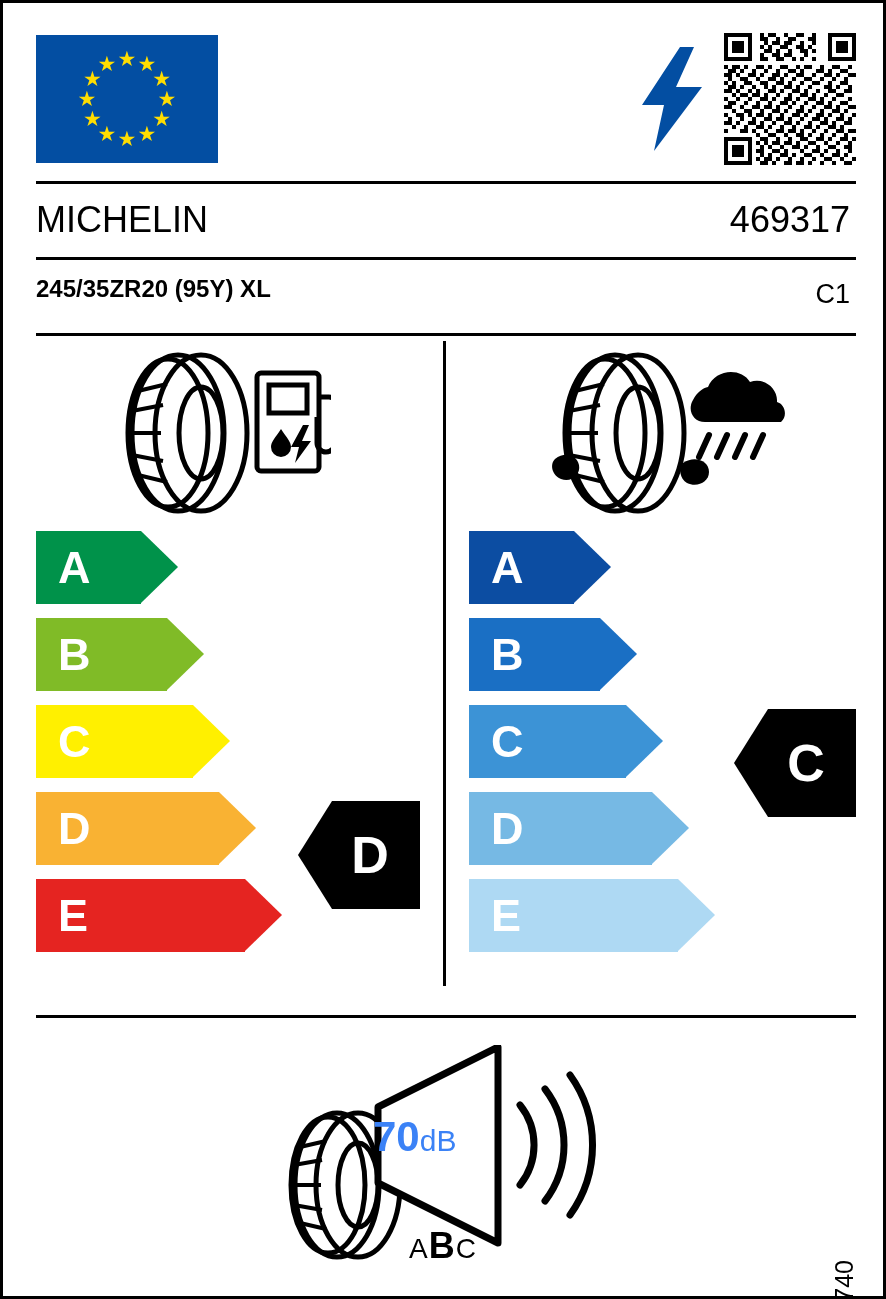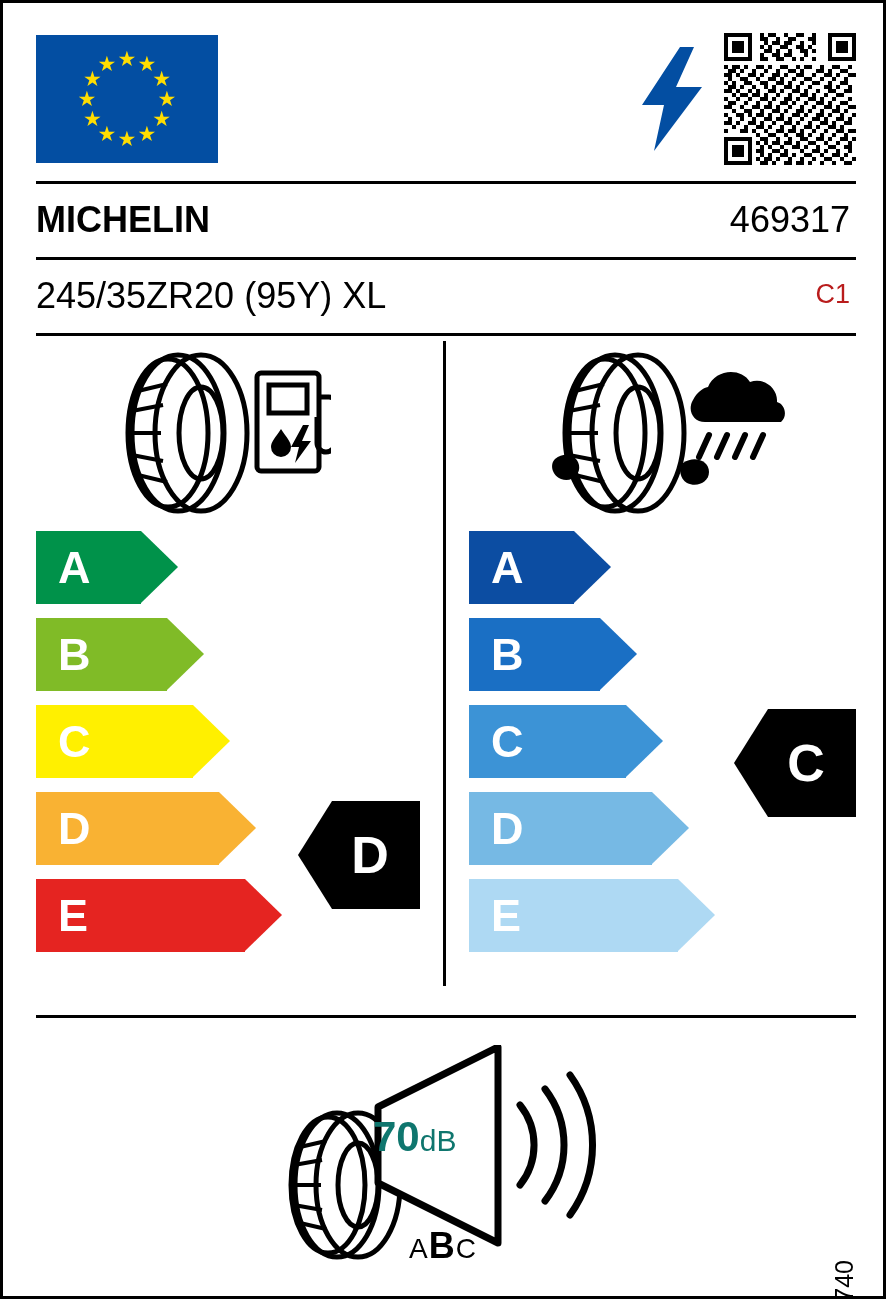--- a/index.html
+++ b/index.html
@@ -75,41 +75,42 @@
   }
   .rule-top { top: 178px; }
   .rule-mid { top: 254px; }
   .rule-bottom { top: 330px; }
   .rule-noise { top: 1012px; }
 
   .brand {
     position: absolute;
     left: 33px; top: 196px;
     font-size: 36px;
-    font-weight: bold;
+    font-weight: normal;
     letter-spacing: 0px;
     color: #000;
   }
   .trade-code {
     position: absolute;
     right: 33px; top: 196px;
     font-size: 36px;
     color: #000;
   }
   .tyre-size {
     position: absolute;
     left: 33px; top: 272px;
-    font-size: 36px;
+    font-size: 24px;
     color: #000;
+    font-weight: bold;
   }
   .tyre-class {
     position: absolute;
     right: 33px; top: 276px;
     font-size: 27px;
-    color: #b91c1c;
+    color: #000000;
   }
 
   
   .vdiv {
     position: absolute;
     left: 440px;
     top: 338px;
     width: 3px;
     height: 645px;
     background: #000;
@@ -184,21 +185,21 @@
   }
   .arrow-fuel { left: 295px; top: 798px; }
   .arrow-wet  { left: 731px; top: 706px; }
 
   
   .noise-db {
     position: absolute;
     left: 370px; top: 1110px;
     font-size: 42px;
     font-weight: bold;
-    color: #0f766e;
+    color: #3b82f6;
   }
   .noise-db .unit {
     font-size: 30px;
     font-weight: normal;
   }
   .noise-classes {
     position: absolute;
     left: 406px; top: 1222px;
     font-size: 28px;
     color: #000;

